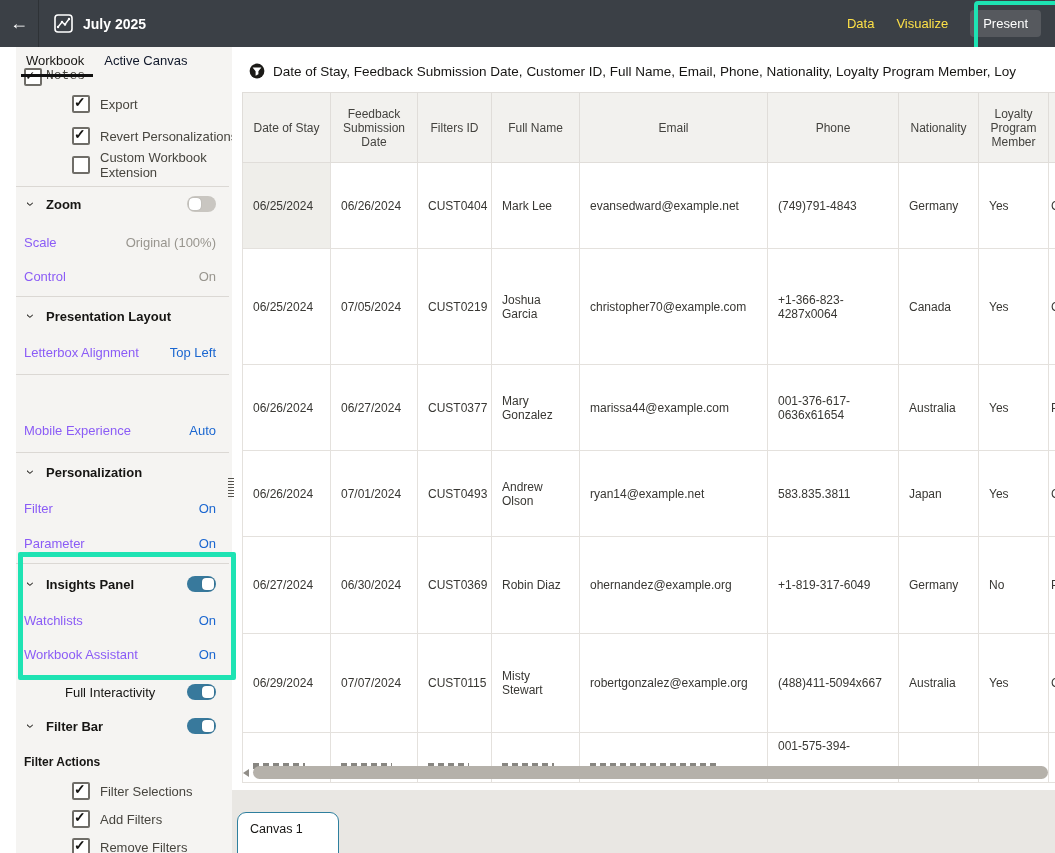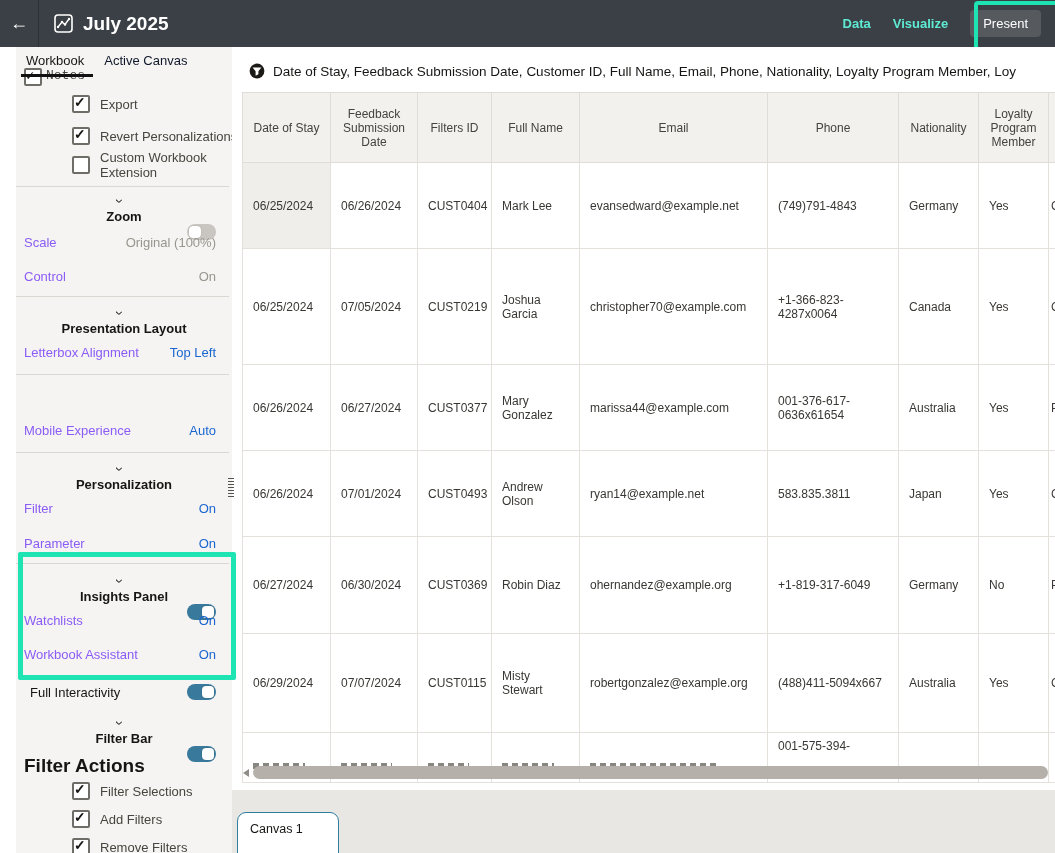--- a/index.html
+++ b/index.html
@@ -3,61 +3,61 @@
 <meta charset="utf-8">
 <style>
   html,body{margin:0;padding:0;}
   body{width:1055px;height:853px;position:relative;overflow:hidden;background:#fff;
        font-family:"Liberation Sans",sans-serif;-webkit-font-smoothing:antialiased;}
 
   
   .topbar{position:absolute;left:0;top:0;width:1055px;height:47px;background:#3b4046;display:flex;align-items:center;}
   .backbtn{width:38px;height:47px;display:flex;align-items:center;justify-content:center;color:#fff;font-size:18px;border-right:1px solid #2e3236;cursor:pointer;}
   .wbicon{margin-left:14px;width:20px;height:20px;display:flex;align-items:center;justify-content:center;}
-  .title{color:#fff;font-size:19px;font-weight:bold;margin-left:10px;}
+  .title{color:#fff;font-size:14px;font-weight:bold;margin-left:10px;}
   .topnav{margin-left:auto;display:flex;align-items:center;gap:22px;padding-right:14px;}
-  .navitem{color:#5eead4;font-size:13px;cursor:pointer;font-weight:bold;}
+  .navitem{color:#fde047;font-size:13px;cursor:pointer;}
   .presentbtn{color:#fff;font-size:13px;background:#56595e;border:none;border-radius:4px;padding:6px 13px;cursor:pointer;}
   .hl-present{position:absolute;left:974px;top:1px;width:79px;height:44px;border:4px solid #1ee3b3;border-radius:4px;pointer-events:none;}
 
   
   .sidebar{position:absolute;left:16px;top:47px;width:232px;height:806px;background:#f5f4f2;overflow:hidden;}
   .sbtabs{position:absolute;top:6px;left:10px;display:flex;gap:20px;font-size:13px;color:#161513;}
   .sbtab{cursor:pointer;}
   .sbtab.inactive{color:#0f172a;}
   .tab-underline{position:absolute;left:5px;top:27px;width:72px;height:3px;background:#111;z-index:3;}
   .notesrow{position:absolute;left:8px;top:21px;height:20px;display:flex;gap:4px;z-index:1;font-family:Liberation Mono, monospace;}
 
   .cbrow{position:absolute;left:8px;height:20px;display:flex;align-items:center;gap:10px;padding-left:48px;}
   .cb{width:14px;height:14px;border:2px solid #6f6d68;border-radius:2px;background:#fff;position:relative;flex:none;cursor:pointer;}
   .cb.checked::after{content:"✓";position:absolute;left:0px;top:-3px;font-size:14px;font-weight:bold;color:#161513;}
   .cblabel{font-size:13px;color:#47453f;}
 
   .divider{position:absolute;left:0;width:213px;height:1px;background:#dbd8d4;}
 
-  .sec-header{position:absolute;left:8px;width:192px;height:22px;display:flex;align-items:center;flex-direction:column;}
+  .sec-header{position:absolute;left:8px;width:192px;height:22px;display:flex;align-items:center;}
   .chev{color:#2b2a27;font-size:14px;transform:rotate(90deg);width:14px;text-align:center;cursor:pointer;flex:none;}
   .sec-title{font-size:13px;font-weight:bold;color:#161513;margin-left:8px;}
   .sec-header .toggle{margin-left:auto;}
 
   .toggle{width:29px;height:16px;border-radius:9px;background:#c9c6c1;position:relative;cursor:pointer;flex:none;}
   .toggle .knob{position:absolute;left:2px;top:2px;width:12px;height:12px;border-radius:4px;background:#fff;box-shadow:0 0 1px rgba(0,0,0,.35);}
   .toggle.on{background:#38799c;}
   .toggle.on .knob{left:auto;right:2px;}
 
   .vrow{position:absolute;left:8px;width:192px;height:22px;display:flex;align-items:center;}
   .vlabel{font-size:13px;color:#8b5cf6;}
   .vvalue{margin-left:auto;font-size:13px;color:#1a66d0;cursor:pointer;}
   .vvalue.dis{color:#98958e;cursor:default;}
 
   .firow{position:absolute;left:14px;width:186px;height:22px;display:flex;align-items:center;}
-  .filabel{font-size:13px;color:#161513;}
+  .filabel{font-size:13px;color:#161513;margin-left:35px;}
   .firow .toggle{margin-left:auto;}
 
-  .fa-title{position:absolute;left:8px;font-size:19px;font-weight:bold;color:#161513;}
+  .fa-title{position:absolute;left:8px;font-size:12px;font-weight:bold;color:#161513;}
 
   .hl-insights{position:absolute;left:2px;top:505px;width:208px;height:118px;border:5px solid #1ee3b3;border-radius:2px;pointer-events:none;z-index:4;}
 
   .sb-scroll-up{position:absolute;right:2px;top:36px;width:0;height:0;border-left:5px solid transparent;border-right:5px solid transparent;border-bottom:7px solid #a5a29b;cursor:pointer;}
   .sb-thumb{position:absolute;right:1px;top:230px;width:8px;height:466px;border-radius:4px;background:#aba79f;cursor:pointer;}
 
   
   .mainwrap{position:absolute;left:232px;top:47px;width:823px;height:743px;background:#fff;overflow:hidden;}
   .filterbar{position:absolute;left:17px;top:16px;display:flex;align-items:center;gap:8px;width:806px;overflow:hidden;white-space:nowrap;}
   .filtertext{font-size:13.5px;color:#161513;}

